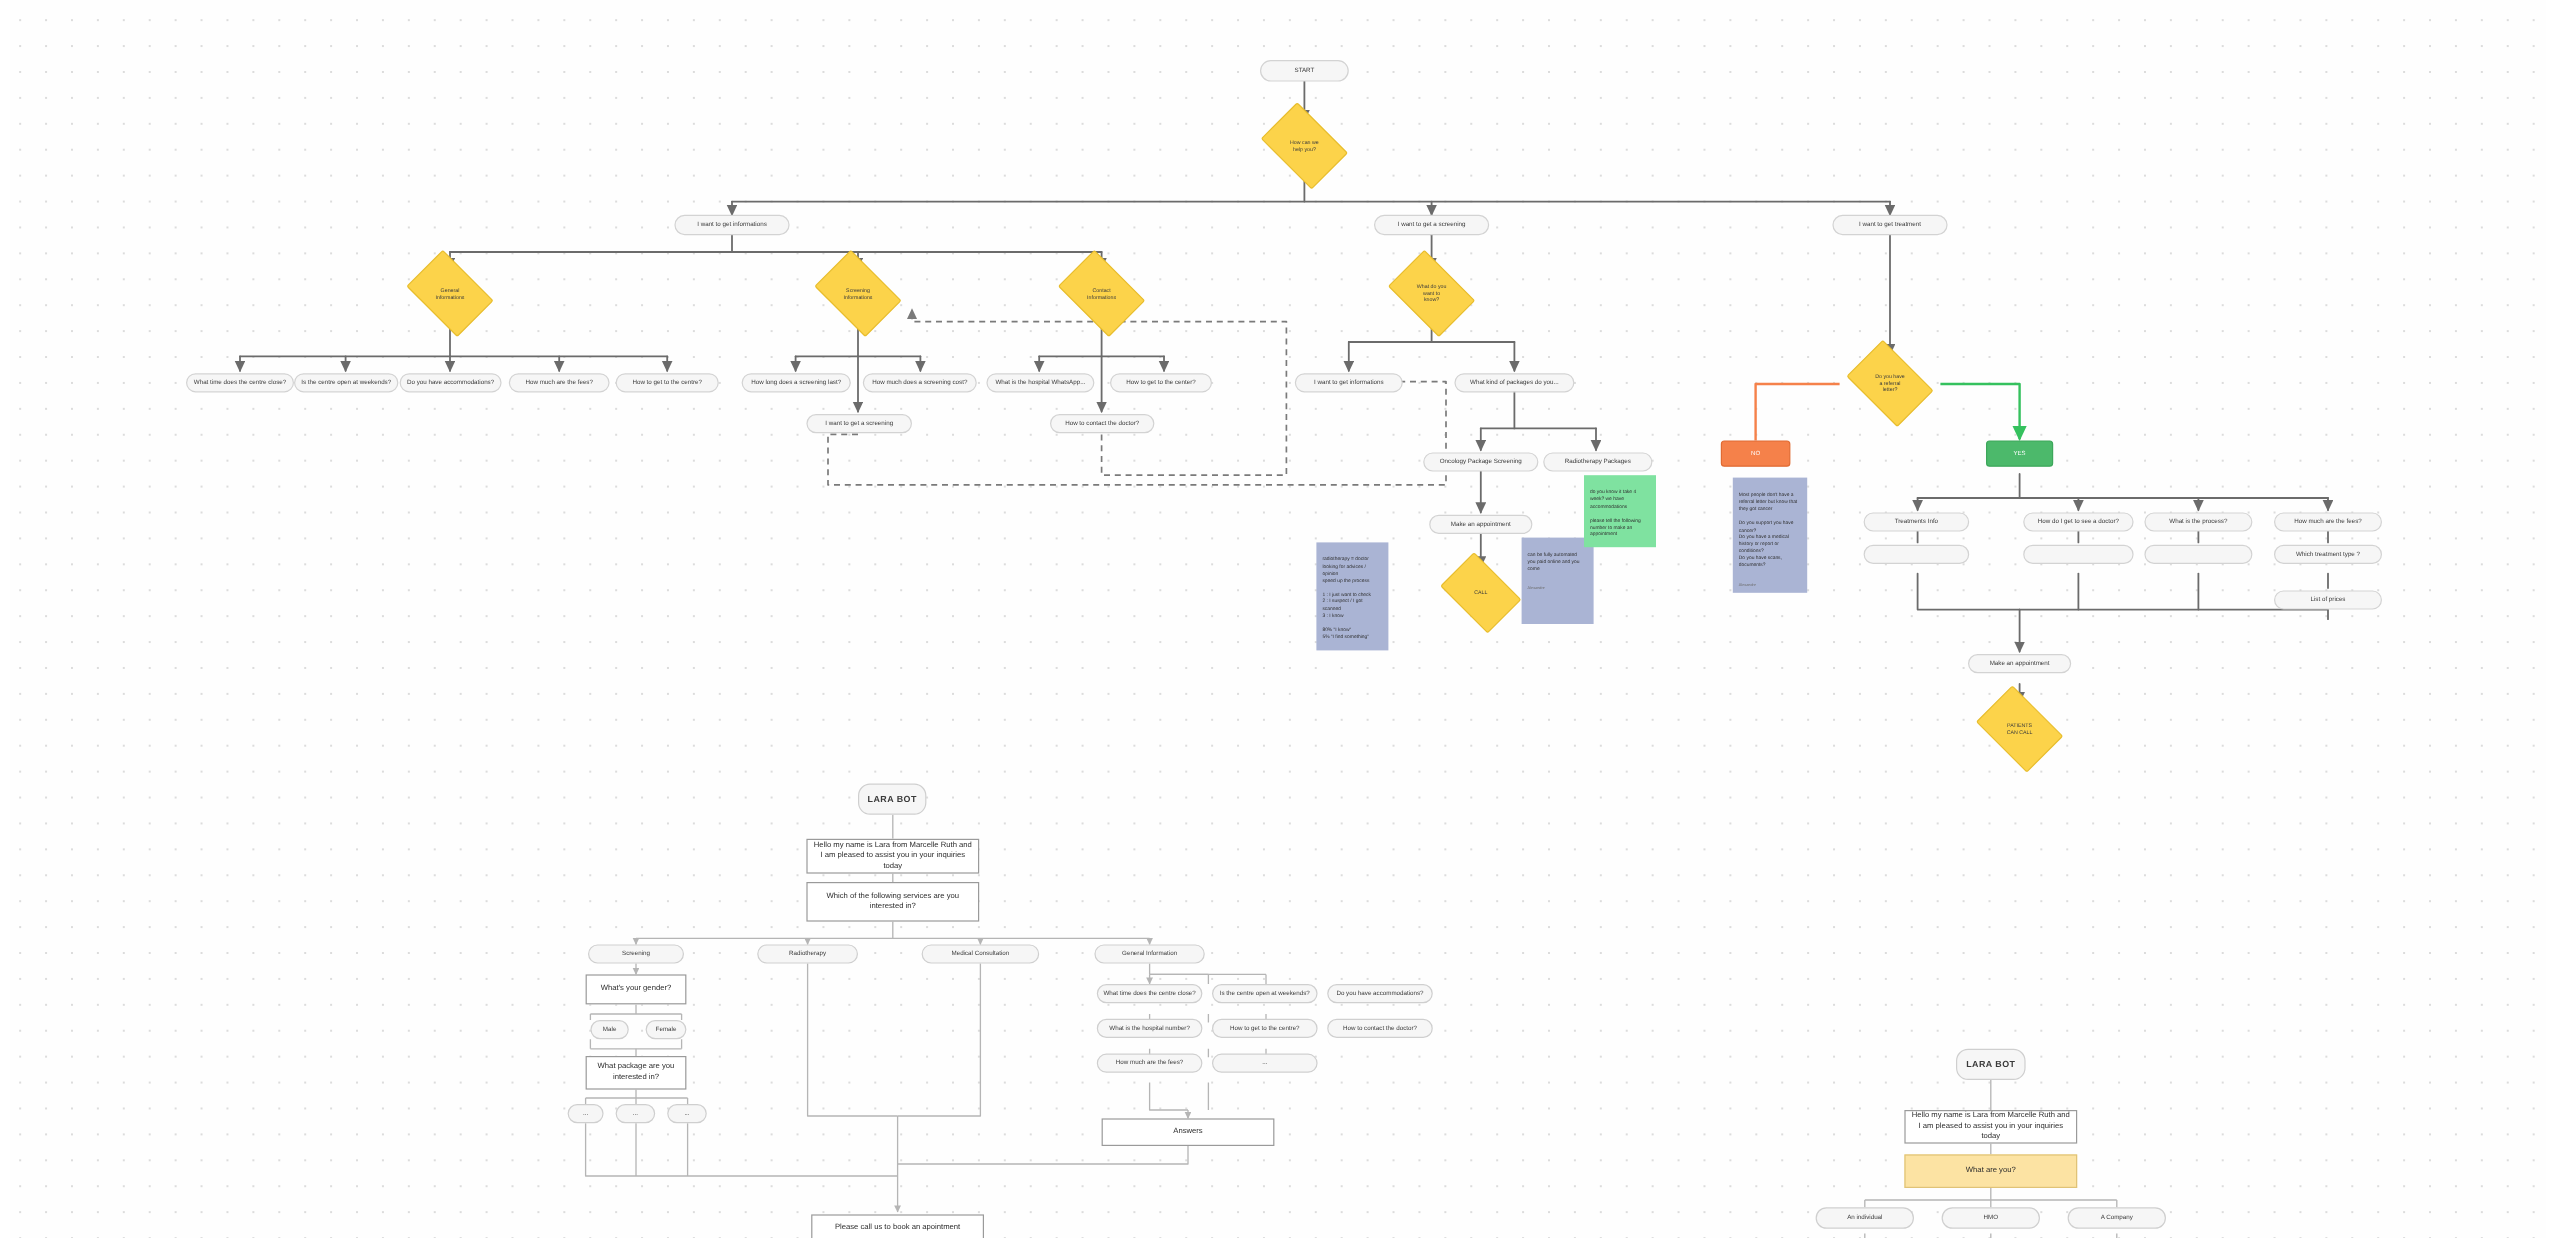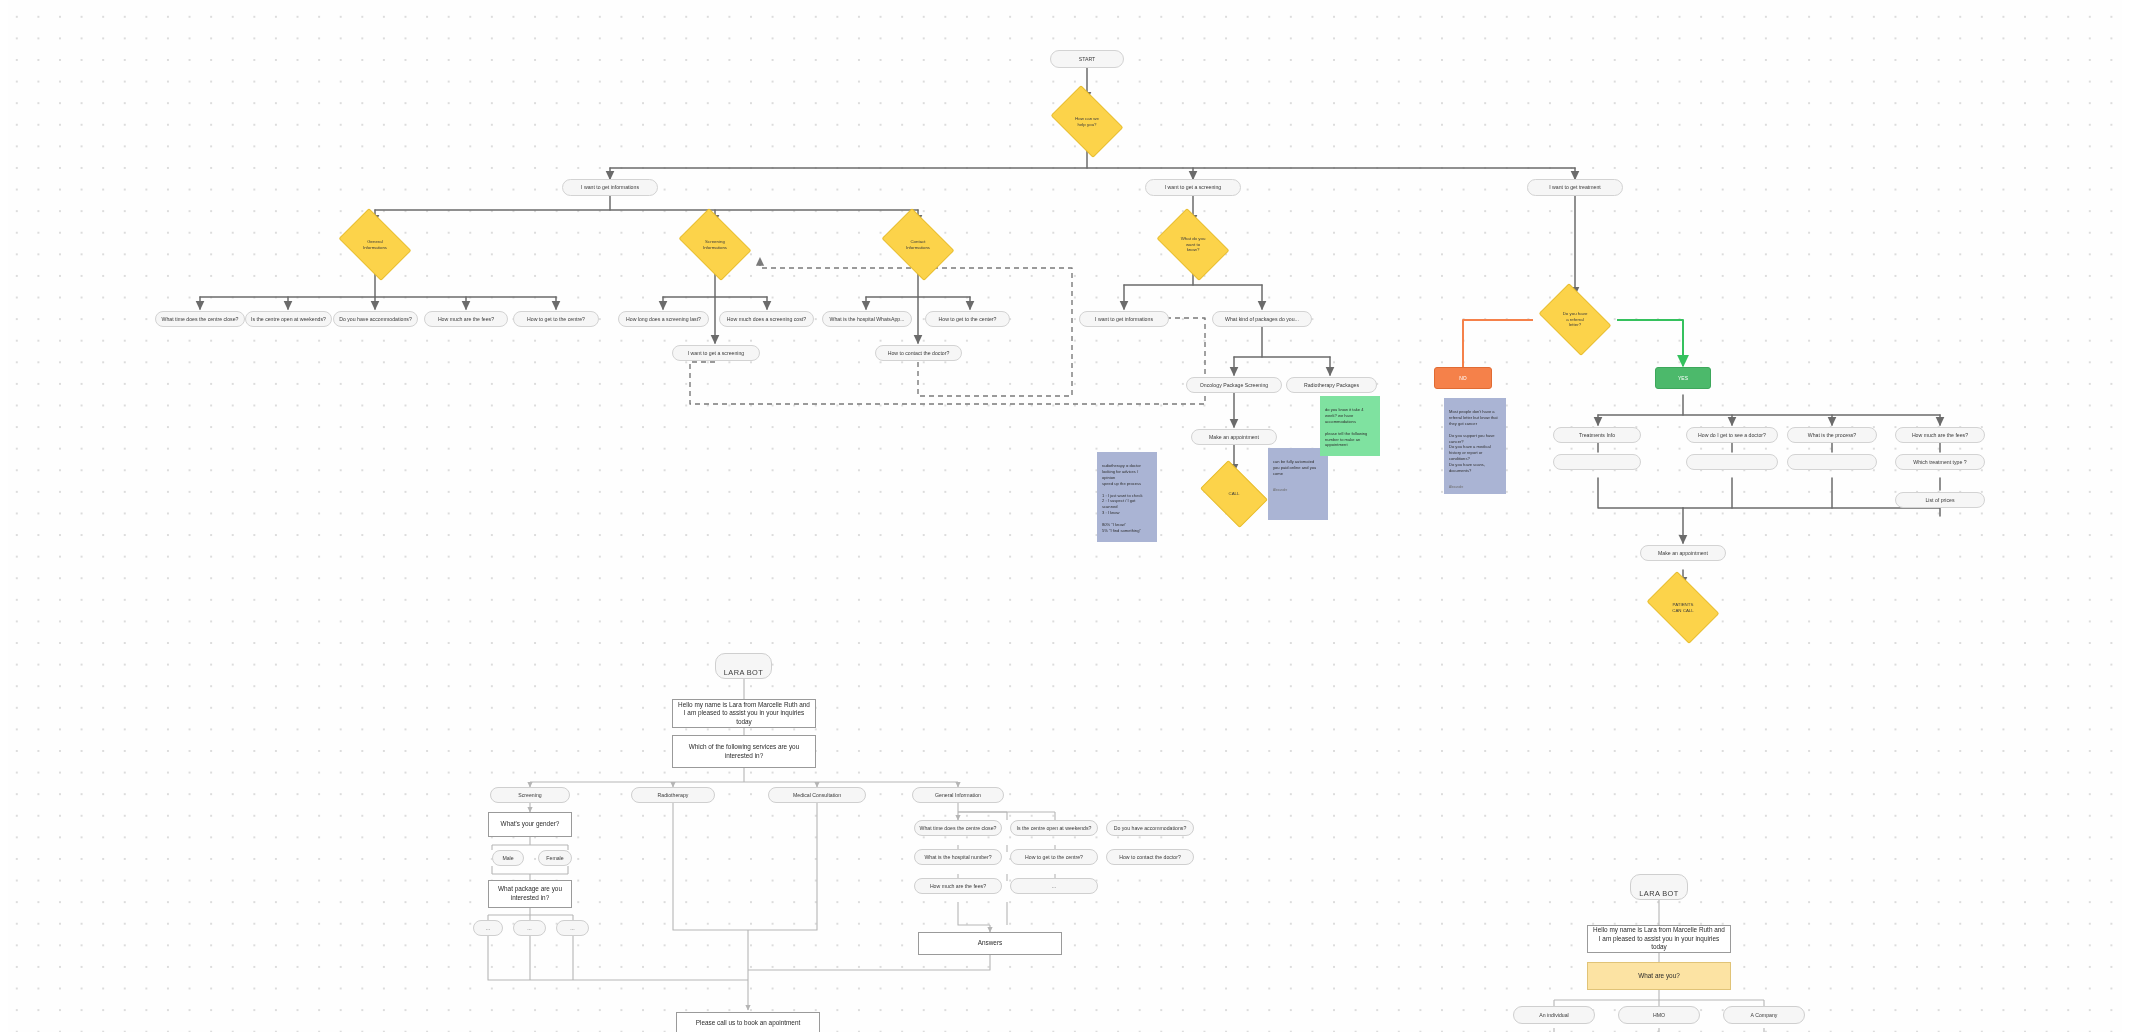--- a/index.html
+++ b/index.html
@@ -127,21 +127,21 @@
     border: 1px solid #cfcfcf;
     border-radius: 10px;
     display: flex; align-items: center; justify-content: center;
     text-align: center;
     font-size: 5.2px;
     color: #3a3a3a;
     z-index: 2;
     padding: 1px 4px;
     line-height: 1.25;
   }
-  .wpill.title { font-size: 7.4px; font-weight: normal; letter-spacing: .4px; align-items: flex-end; }
+  .wpill.title { font-size: 7.4px; font-weight: bold; letter-spacing: .4px; }
 </style>
 </head>
 <body>
 
 <div id="canvas">
 
   <svg class="edges" viewBox="0 0 2130 1032">
     <defs>
       <marker id="ah" markerWidth="7" markerHeight="7" refX="5.6" refY="3" orient="auto">
         <path d="M0,0 L6.4,3 L0,6 z" fill="#6b6b6b"></path>

